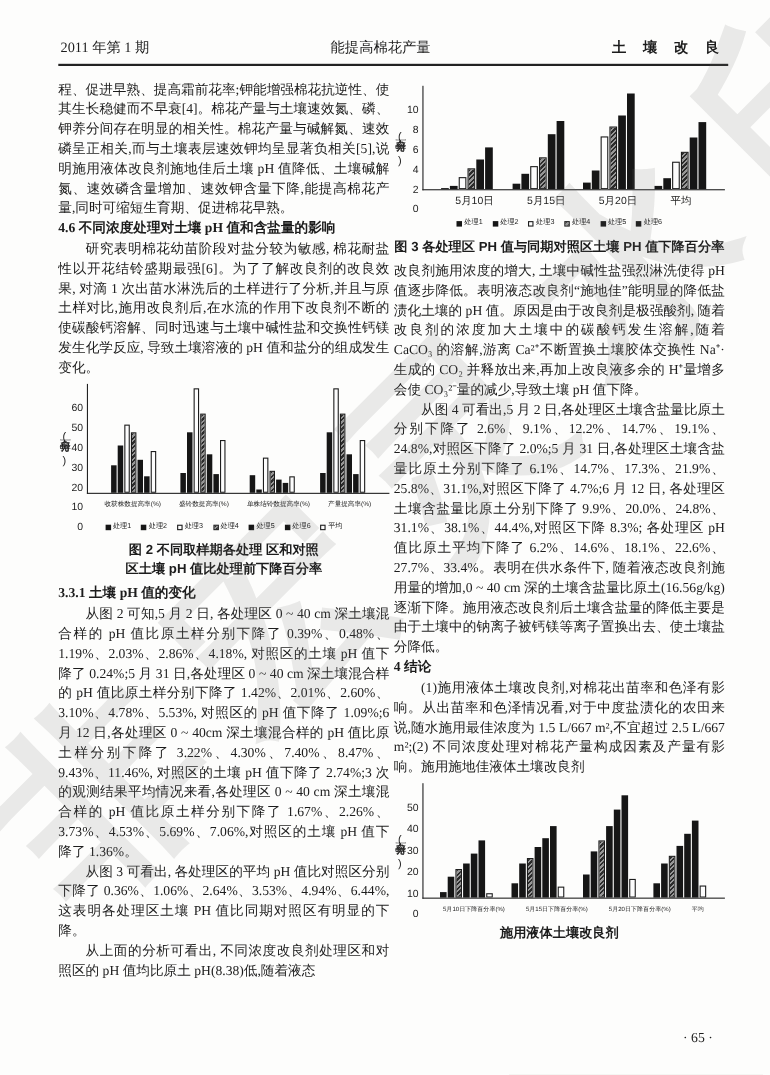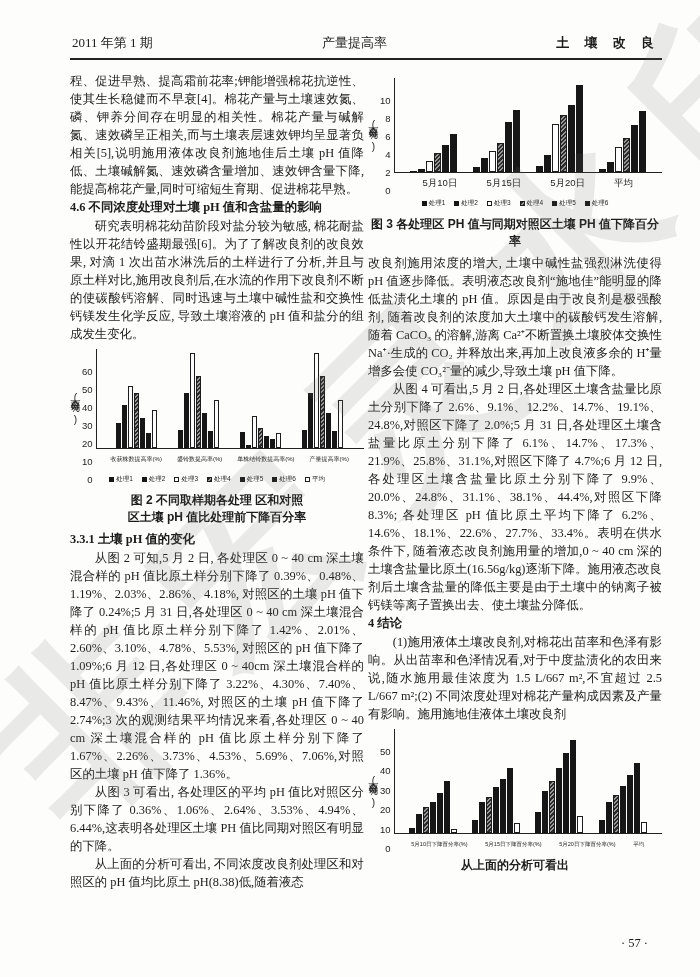--- a/index.html
+++ b/index.html
@@ -2,21 +2,21 @@
 <html><head>
 <meta charset="utf-8">
 <style>
   * { margin:0; padding:0; box-sizing:border-box; }
   html,body { background:#eceae6; }
   .page {
     position:relative; width:700px; height:977px; margin:0 auto;
     background:#fdfdfc; overflow:hidden;
     font-family:"Liberation Serif", serif; color:#1c1c1c;
   }
-  .inner { padding:34px 38px 0 70px; position:relative; }
+  .inner { padding:34px 38px 0 53px; position:relative; }
   .watermark {
     position:absolute; left:-60px; top:700px; z-index:3;
     transform:rotate(-45deg); transform-origin:left top;
     font-size:185px; letter-spacing:42px; white-space:nowrap;
     color:rgba(110,110,110,0.14); font-weight:bold; pointer-events:none;
     font-family:"Liberation Sans", sans-serif;
   }
   header { display:flex; justify-content:space-between; align-items:baseline;
     font-size:13px; padding:0 2px 6px 2px; }
   header .col-tag { font-weight:bold; letter-spacing:6px; }
@@ -56,21 +56,21 @@
   footer { position:absolute; right:52px; bottom:26px; font-size:12.5px; }
 </style>
 </head>
 <body>
 
 <div class="page">
   <div class="watermark">非宏灵水印</div>
   <div class="inner">
     <header>
       <span>2011 年第 1 期</span>
-      <span>产量提高率</span>
+      <span>能提高棉花产量</span>
       <span class="col-tag">土 壤 改 良</span>
     </header>
     <div class="rule"></div>
 
     <div class="cols">
 
       <div class="col">
         <p class="noindent">程、促进早熟、提高霜前花率;钾能增强棉花抗逆性、使其生长稳健而不早衰[4]。棉花产量与土壤速效氮、磷、钾养分间存在明显的相关性。棉花产量与碱解氮、速效磷呈正相关,而与土壤表层速效钾均呈显著负相关[5],说明施用液体改良剂施地佳后土壤 pH 值降低、土壤碱解氮、速效磷含量增加、速效钾含量下降,能提高棉花产量,同时可缩短生育期、促进棉花早熟。</p>
         <h3>4.6  不同浓度处理对土壤 pH 值和含盐量的影响</h3>
         <p>研究表明棉花幼苗阶段对盐分较为敏感, 棉花耐盐性以开花结铃盛期最强[6]。为了了解改良剂的改良效果, 对滴 1 次出苗水淋洗后的土样进行了分析,并且与原土样对比,施用改良剂后,在水流的作用下改良剂不断的使碳酸钙溶解、同时迅速与土壤中碱性盐和交换性钙镁发生化学反应, 导致土壤溶液的 pH 值和盐分的组成发生变化。</p>
@@ -284,23 +284,23 @@
          <div class="xlabels">
                     <span class="xlab" style="font-size:5.5px">5月10日下降百分率(%)</span>
                     <span class="xlab" style="font-size:5.5px">5月15日下降百分率(%)</span>
                     <span class="xlab" style="font-size:5.5px">5月20日下降百分率(%)</span>
                     <span class="xlab" style="font-size:5.5px">平均</span>
                   </div>
        </div>
      </div>
             </div>
           <figcaption>
-            <span style="display:block">从上面的分析可看出</span>
+            <span style="display:block">施用液体土壤改良剂</span>
           </figcaption>
         </figure>
       </div>
 
     </div>
   </div>
   <footer>
-    <span>· 57 ·</span>
+    <span>· 65 ·</span>
   </footer>
 </div>
 
 </body></html>

